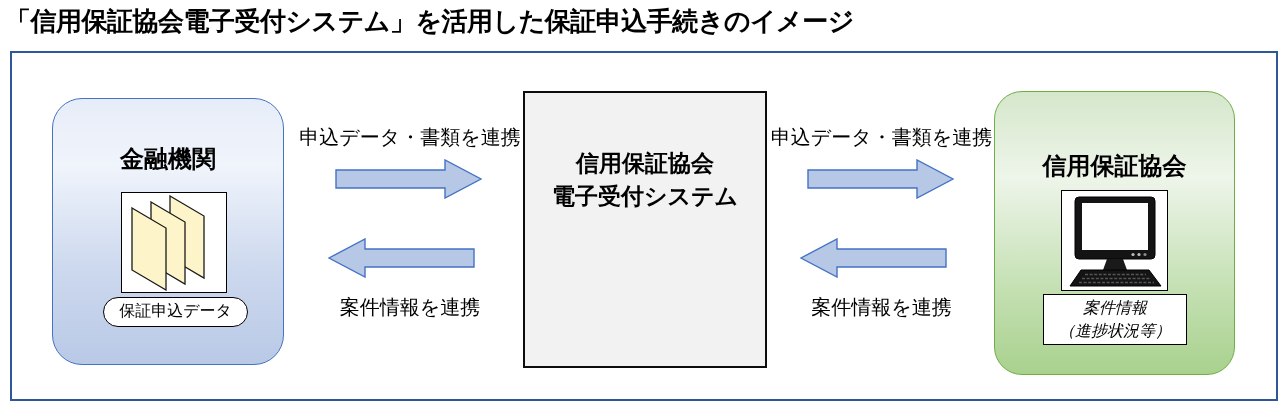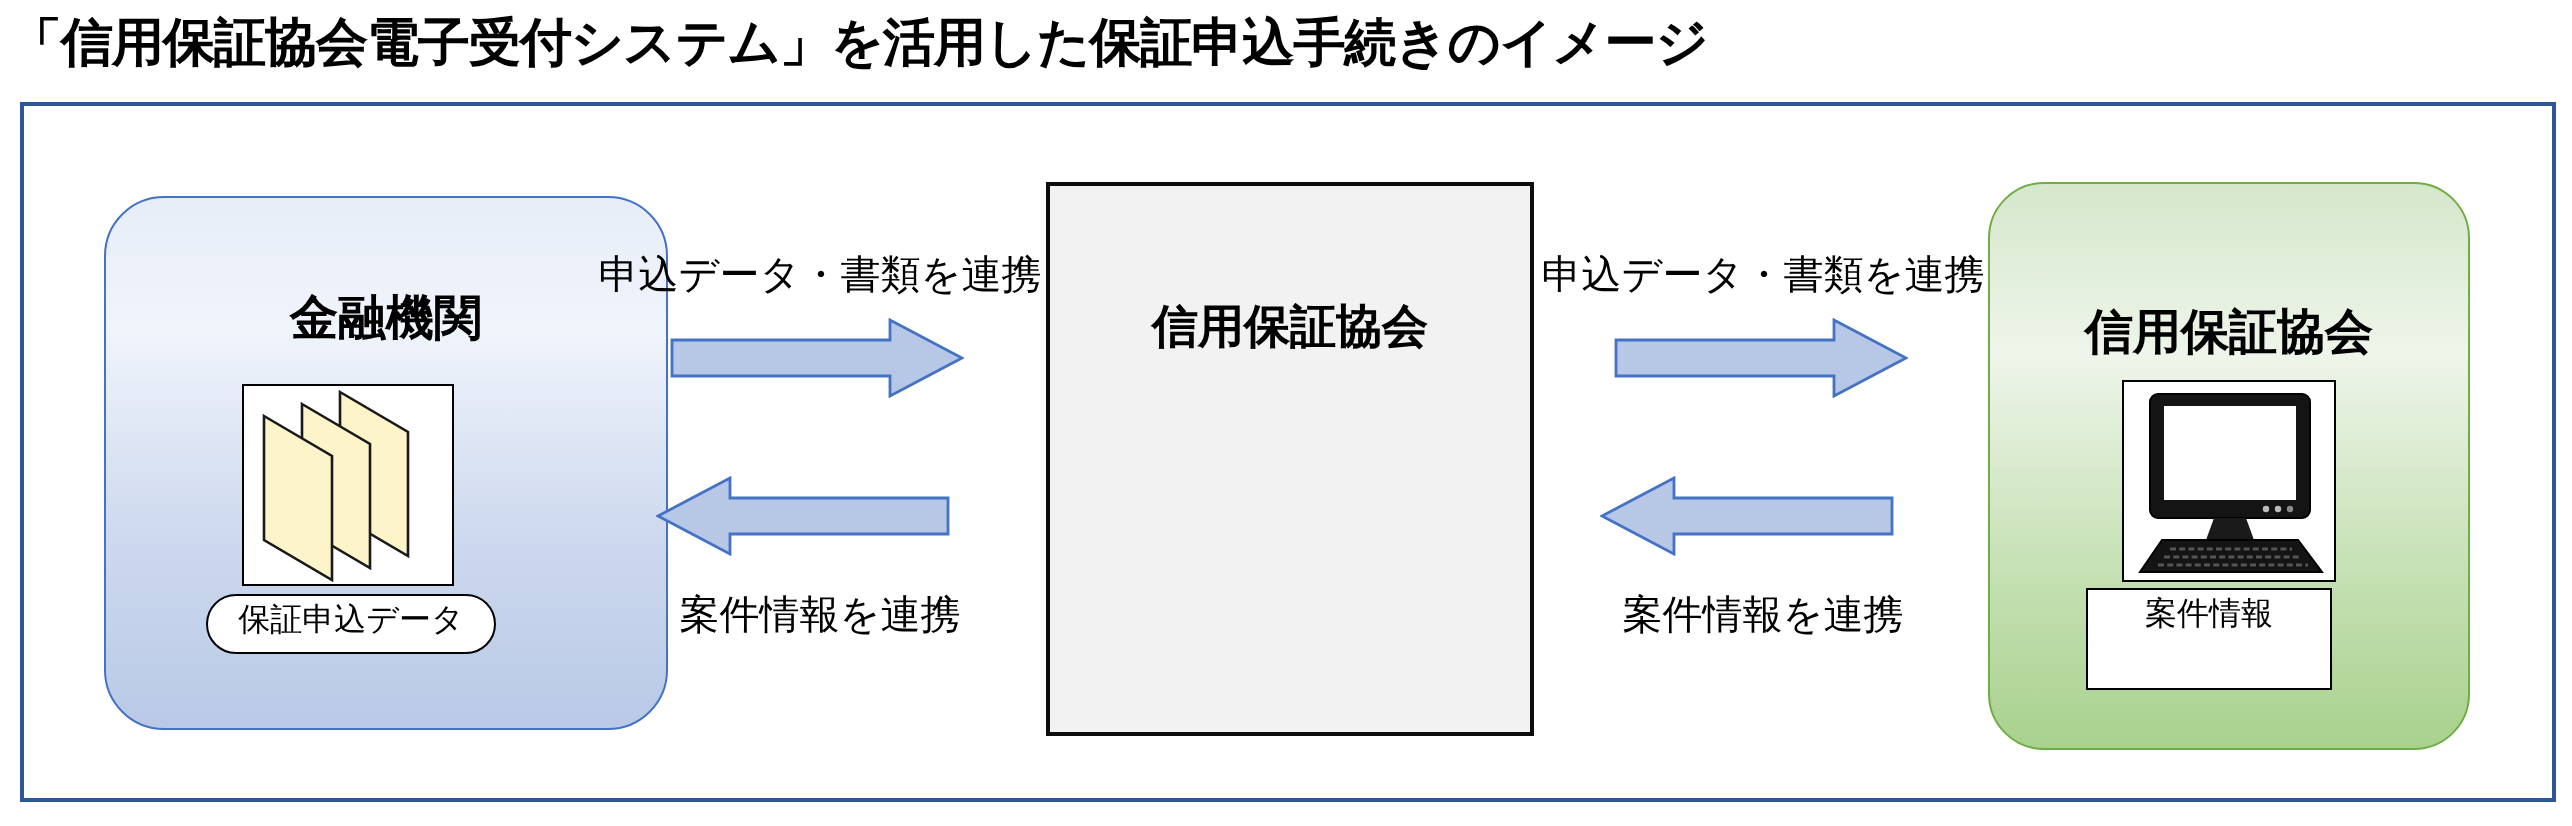--- a/index.html
+++ b/index.html
@@ -10,21 +10,21 @@
   .page-title{
     position:absolute;left:5px;top:4px;font-size:26px;font-weight:800;
     letter-spacing:-0.5px;white-space:nowrap;
   }
   .frame{
     position:absolute;left:10px;top:51px;width:1268px;height:350px;
     border:2px solid #2e5797;box-sizing:border-box;background:#fff;
   }
   .node{position:absolute;box-sizing:border-box;}
   .node-blue{
-    left:40px;top:45px;width:282px;height:267px;border-radius:30px;
+    left:40px;top:45px;width:232px;height:267px;border-radius:30px;
     border:1.5px solid #4472c4;
     background:linear-gradient(180deg,#e7edf8 0%,#f0f4fb 25%,#ccd8ee 65%,#b9c9e6 100%);
     font-family:Liberation Serif, serif;
   }
   .node-gray{
     left:511px;top:38px;width:244px;height:277px;
     border:2px solid #0d0d0d;background:#f2f2f2;text-align:center;
   }
   .node-green{
     left:982px;top:38px;width:241px;height:284px;border-radius:28px;
@@ -40,21 +40,21 @@
   .icon-box{
     position:absolute;background:#fff;border:1.5px solid #000;box-sizing:border-box;
   }
   .docs-box{left:68px;top:93px;width:106px;height:101px;}
   .pc-box{left:66px;top:98px;width:107px;height:101px;}
   .data-label{
     position:absolute;background:#fff;border:1.5px solid #000;box-sizing:border-box;
     text-align:center;font-size:16px;
   }
   .fin-label{left:50px;top:198px;width:145px;height:30px;line-height:26px;border-radius:15px;}
-  .assoc-label{left:48px;top:202px;width:123px;height:51px;line-height:23px;padding-top:1px;}
+  .assoc-label{left:48px;top:202px;width:144px;height:51px;line-height:23px;padding-top:1px;font-style:italic;}
   .platform-text{padding-top:54px;}
   .platform-name{font-size:23px;font-weight:700;line-height:33px;white-space:nowrap;}
   .platform-sub{font-size:17px;line-height:29px;white-space:nowrap;}
   .flow-zone{position:absolute;top:60px;height:270px;}
   .flow-left{left:285px;width:226px;}
   .flow-right{left:757px;width:225px;}
   .flow-label{
     position:absolute;left:0;width:100%;text-align:center;
     font-size:20px;white-space:nowrap;
   }
@@ -95,20 +95,21 @@
     </svg>
     <svg class="flow-arrow arrow-l" viewBox="0 0 147 40">
       <polygon points="146,11 37,11 37,1 1,20 37,39 37,29 146,29" fill="#b7c7e6" stroke="#4472c4" stroke-width="1.4"></polygon>
     </svg>
     <div class="flow-label bottom">案件情報を連携</div>
   </div>
 
   <div class="node node-gray">
     <div class="platform-text">
       <div class="platform-name">信用保証協会</div>
+      <div class="platform-name">電子受付システム</div>
     </div>
   </div>
 
   <div class="flow-zone flow-right">
     <div class="flow-label top">申込データ・書類を連携</div>
     <svg class="flow-arrow arrow-r" viewBox="0 0 147 40">
       <polygon points="1,11 110,11 110,1 146,20 110,39 110,29 1,29" fill="#b7c7e6" stroke="#4472c4" stroke-width="1.4"></polygon>
     </svg>
     <svg class="flow-arrow arrow-l" viewBox="0 0 147 40">
       <polygon points="146,11 37,11 37,1 1,20 37,39 37,29 146,29" fill="#b7c7e6" stroke="#4472c4" stroke-width="1.4"></polygon>
@@ -129,16 +130,17 @@
         <polygon points="19,79 87,79 99,95 8,95" fill="#141414" stroke="#000" stroke-width="1"></polygon>
         <g stroke="#555" stroke-width="1.4" stroke-dasharray="3,1.6">
           <line x1="23" y1="83.5" x2="84" y2="83.5"></line>
           <line x1="20" y1="87.5" x2="88" y2="87.5"></line>
           <line x1="17" y1="91.5" x2="92" y2="91.5"></line>
         </g>
       </svg>
     </div>
     <div class="data-label assoc-label">
       <div>案件情報</div>
+      <div>（進捗状況等）</div>
     </div>
   </div>
 
 </div>
 
 </body></html>

